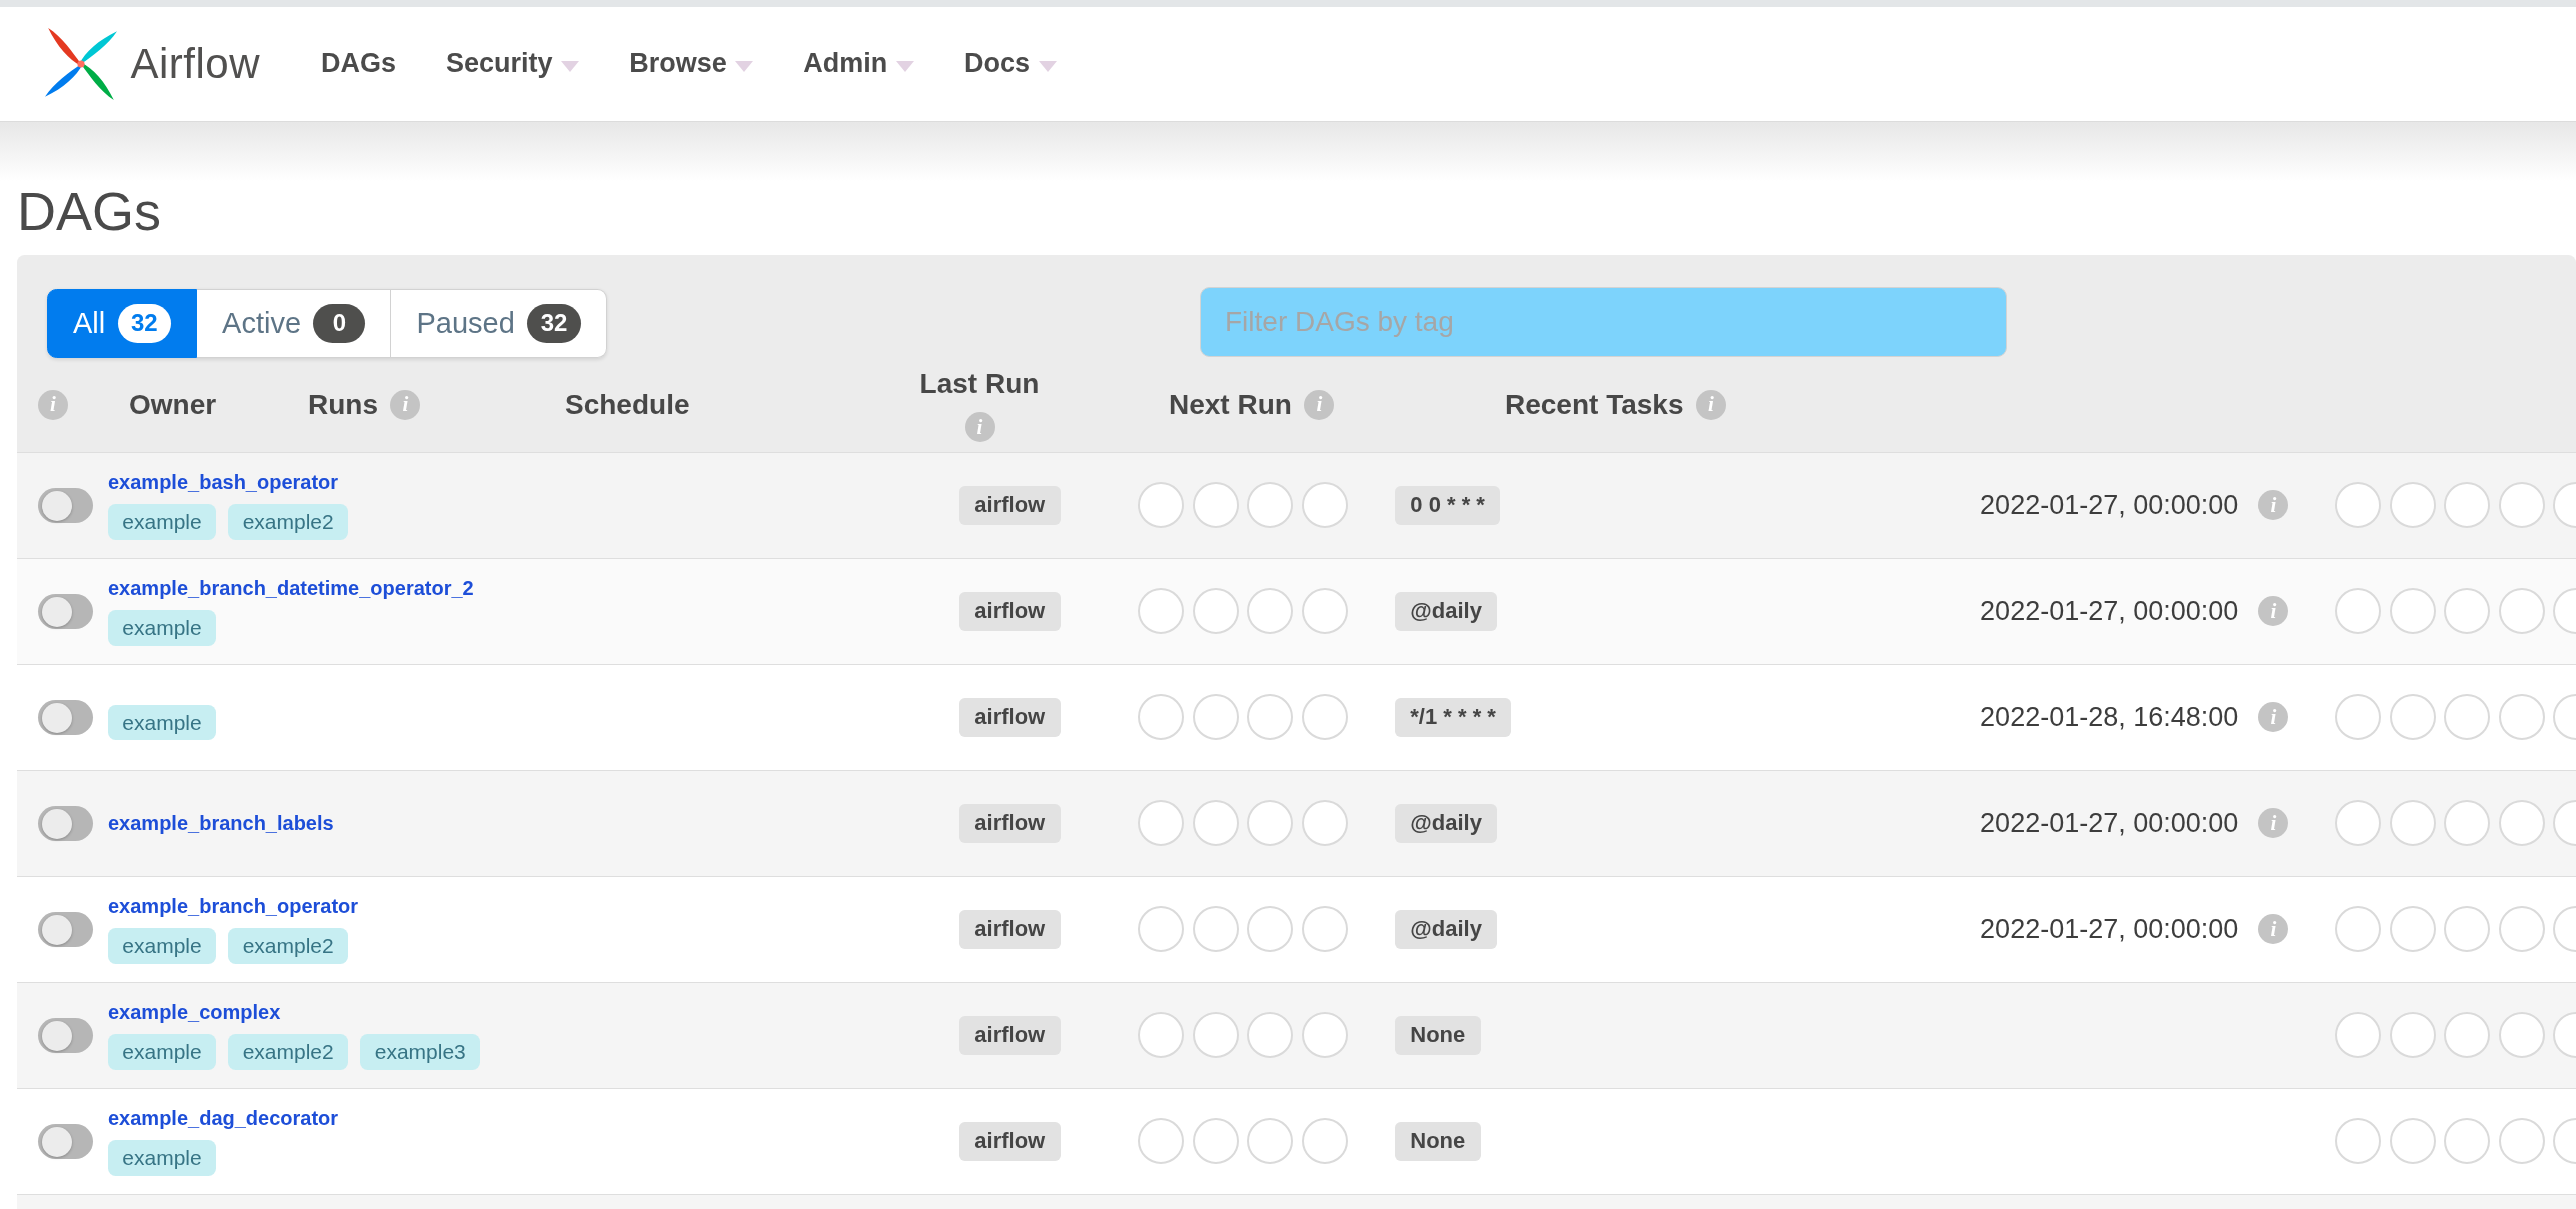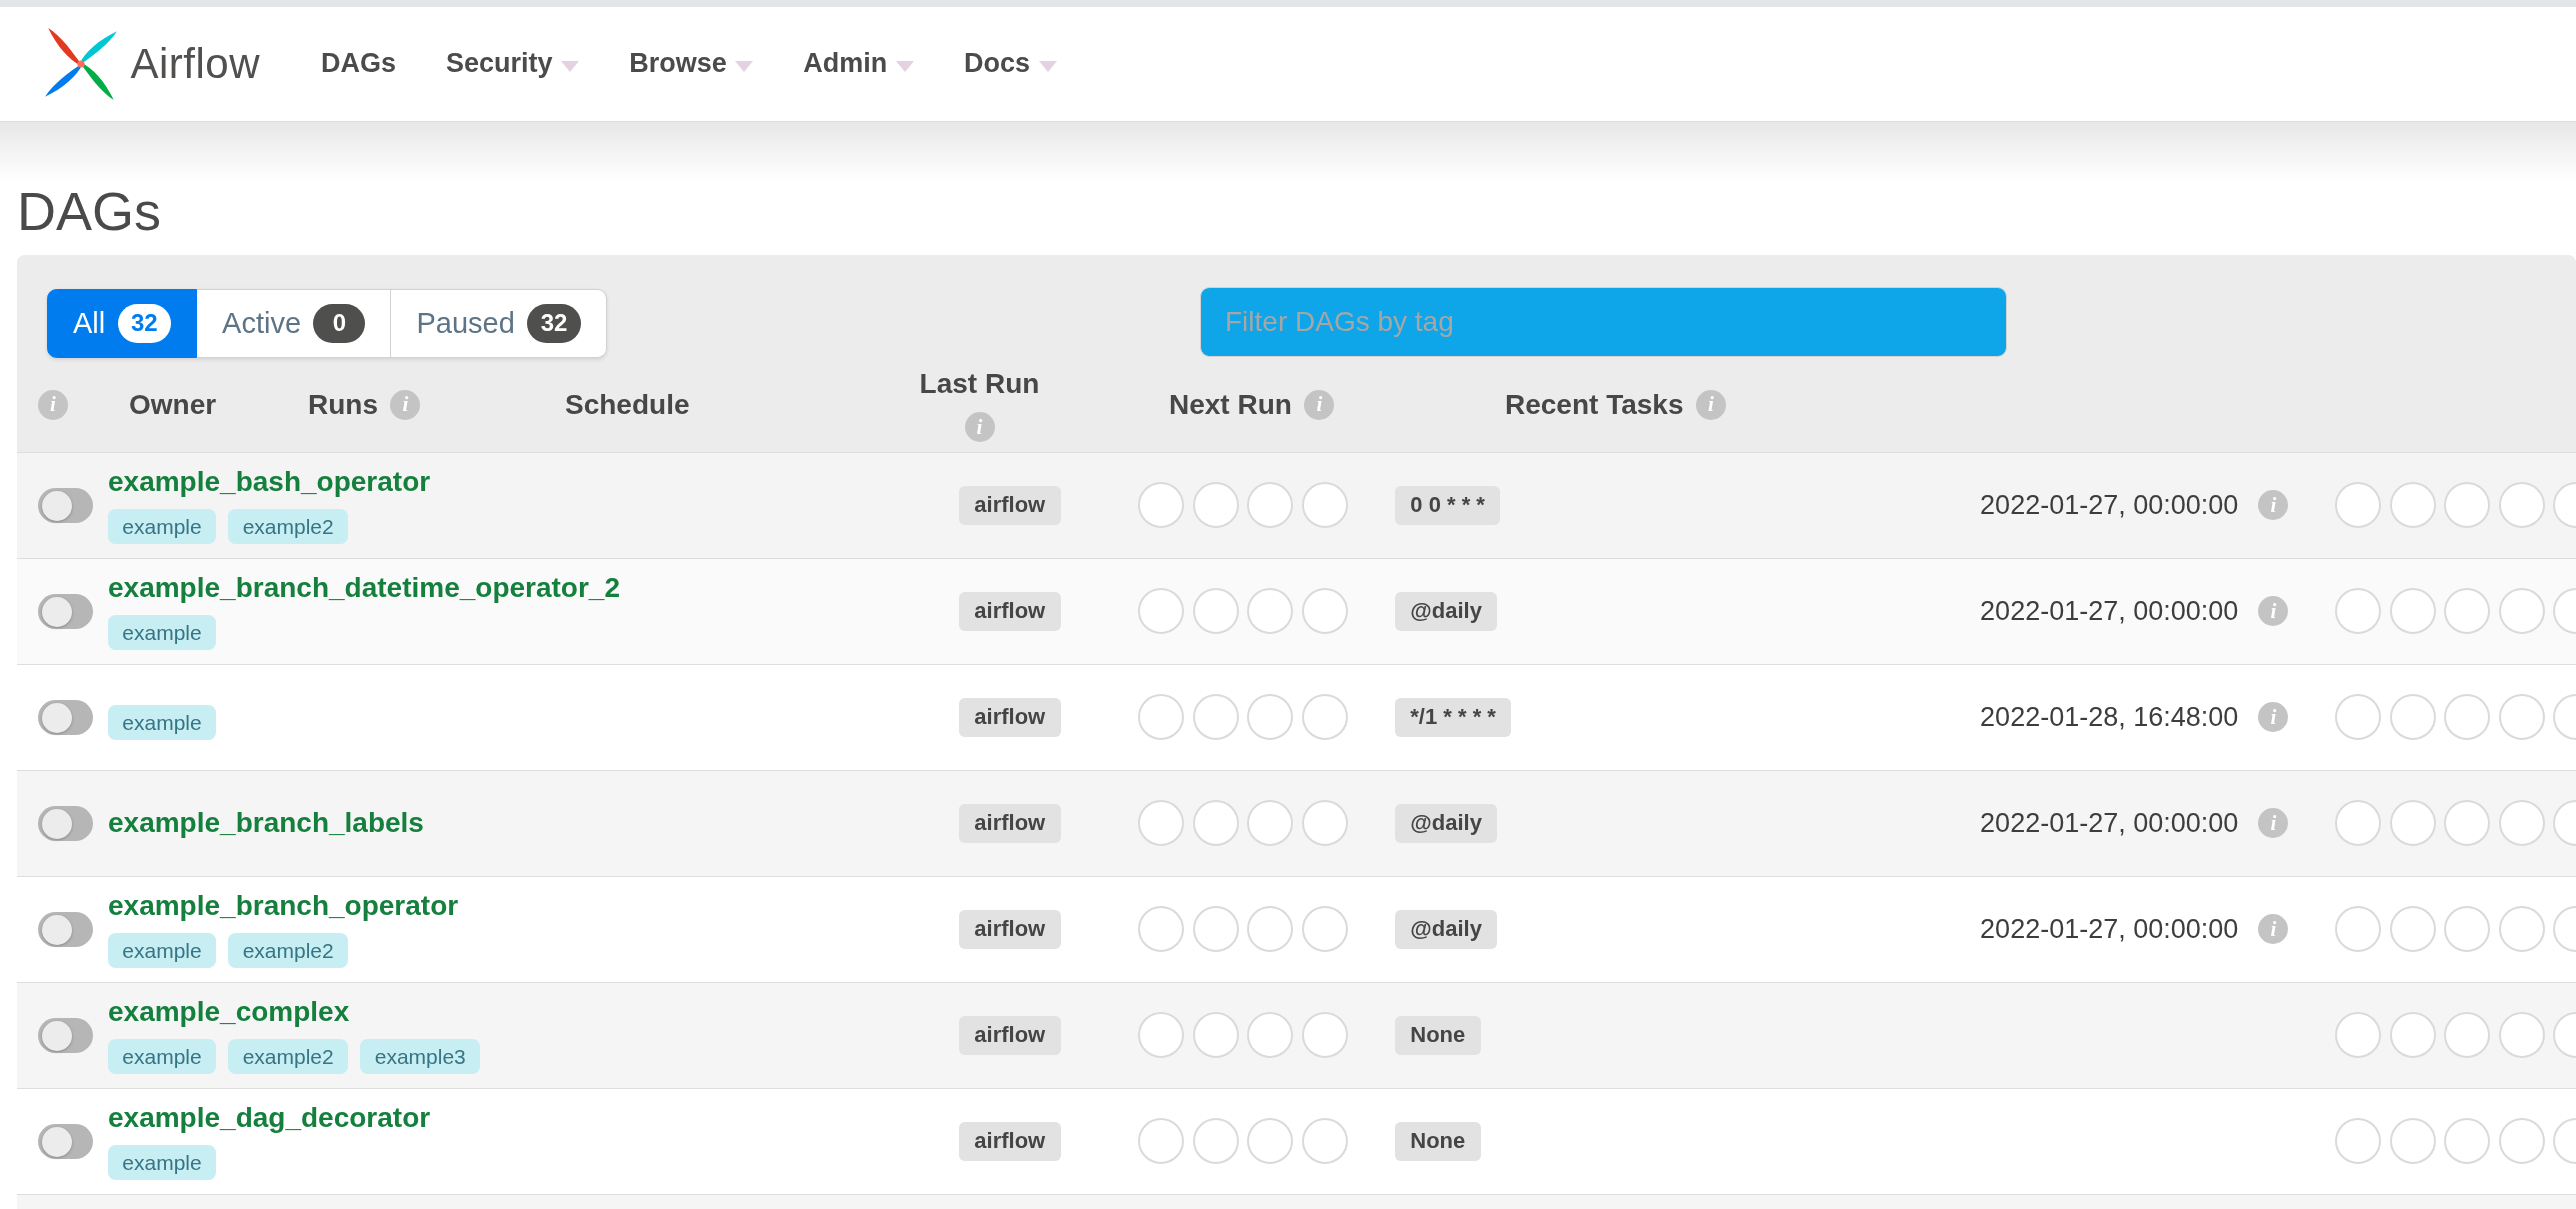--- a/index.html
+++ b/index.html
@@ -73,21 +73,21 @@
     min-width: 52px; height: 39px; padding: 0 13.4px;
     border-radius: 20px; background: #4f4f4d; color: #fff;
     font-size: 24px; font-weight: bold;
     display: inline-flex; align-items: center; justify-content: center;
   }
   .tab.active .tab-count { background: #fff; color: #017cee; }
   .tag-filter {
     position: absolute; left: 1183px; top: 32px;
     width: 807px; height: 70px;
     border: 1.9px solid #d3d3d3; border-radius: 9.5px;
-    background: #0ea5e9; padding: 0 24px;
+    background: #7dd3fc; padding: 0 24px;
     font-size: 28px; color: #444;
     font-family: "Liberation Sans", sans-serif;
     outline: none;
   }
   .tag-filter::placeholder { color: #a6a6a6; }
 
   
   .col { display: flex; align-items: center; flex-shrink: 0; }
   .col-toggle   { width: 91px;  padding-left: 21px; }
   .col-dag      { flex: 1 1 auto; min-width: 0; }
@@ -123,21 +123,21 @@
     background: #b6b6b6; position: relative; cursor: pointer; flex-shrink: 0;
   }
   .knob {
     position: absolute; left: 3.8px; top: 2.9px;
     width: 30px; height: 30px; border-radius: 50%;
     background: #ececec; box-shadow: 0 1px 2.9px rgba(0,0,0,0.25);
   }
 
   .dag-cell { display: flex; flex-direction: column; justify-content: center; }
   .dag-link {
-    font-size: 28px; font-weight: bold; color: #15803d;
+    font-size: 20px; font-weight: bold; color: #1d4ed8;
     text-decoration: none; white-space: nowrap; align-self: flex-start;
   }
   .tag-list { display: flex; gap: 12.4px; margin-top: 10.5px; }
   .tag {
     background: #c7eef2; color: #377485;
     font-size: 21px; font-weight: 500;
     padding: 5.7px 14.3px; border-radius: 7.6px;
     cursor: pointer; white-space: nowrap;
   }
 

